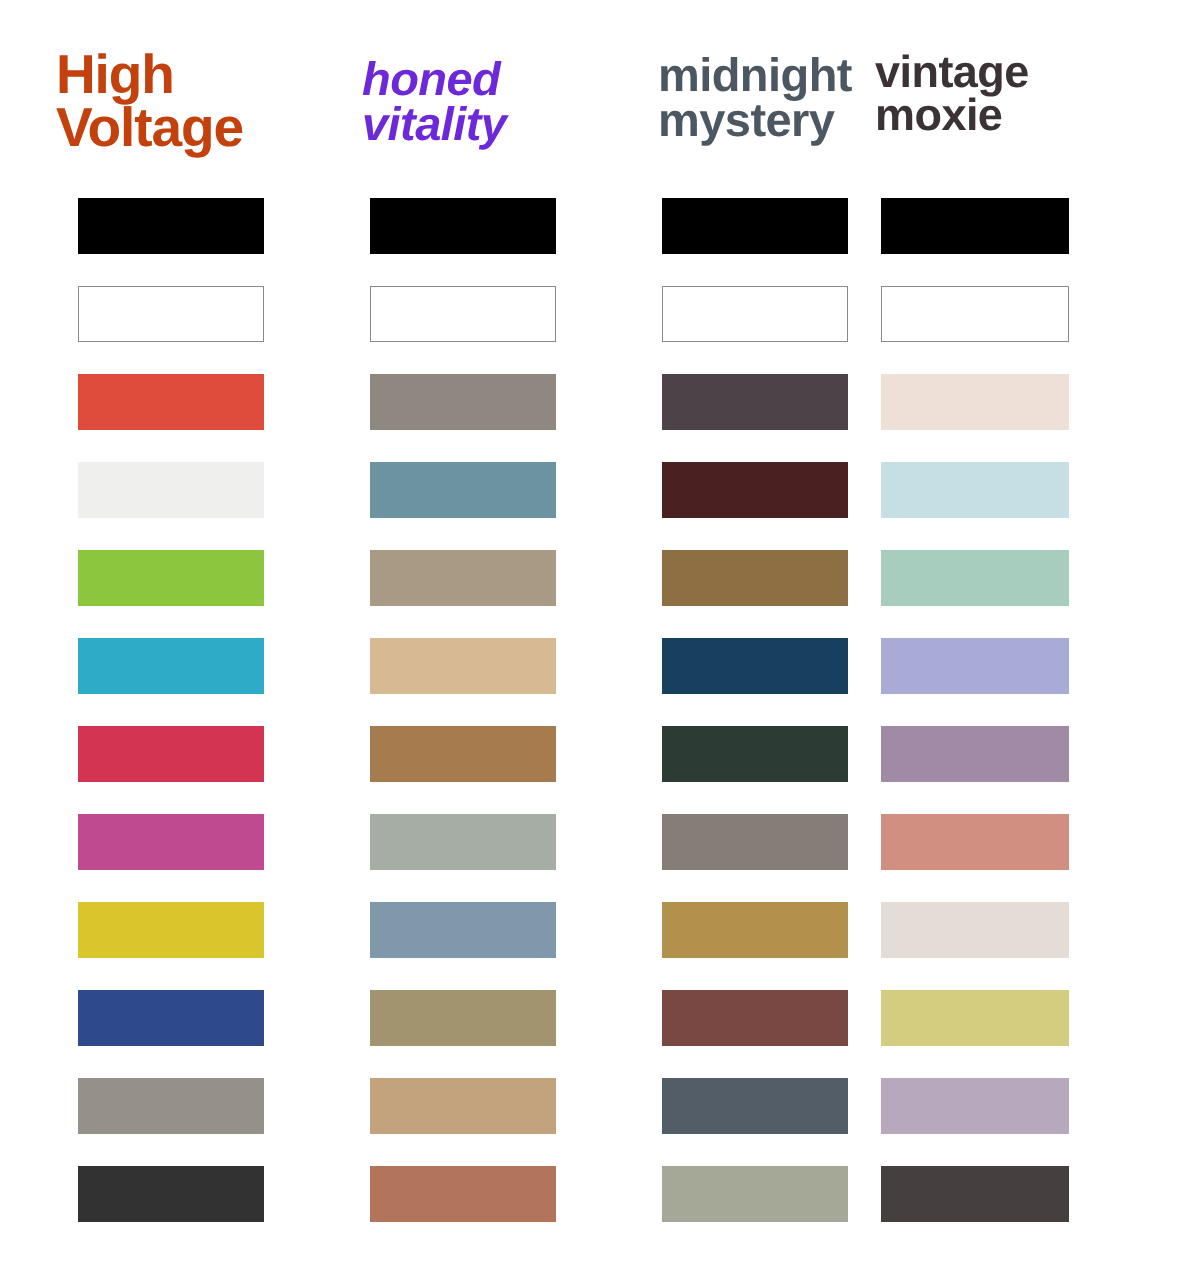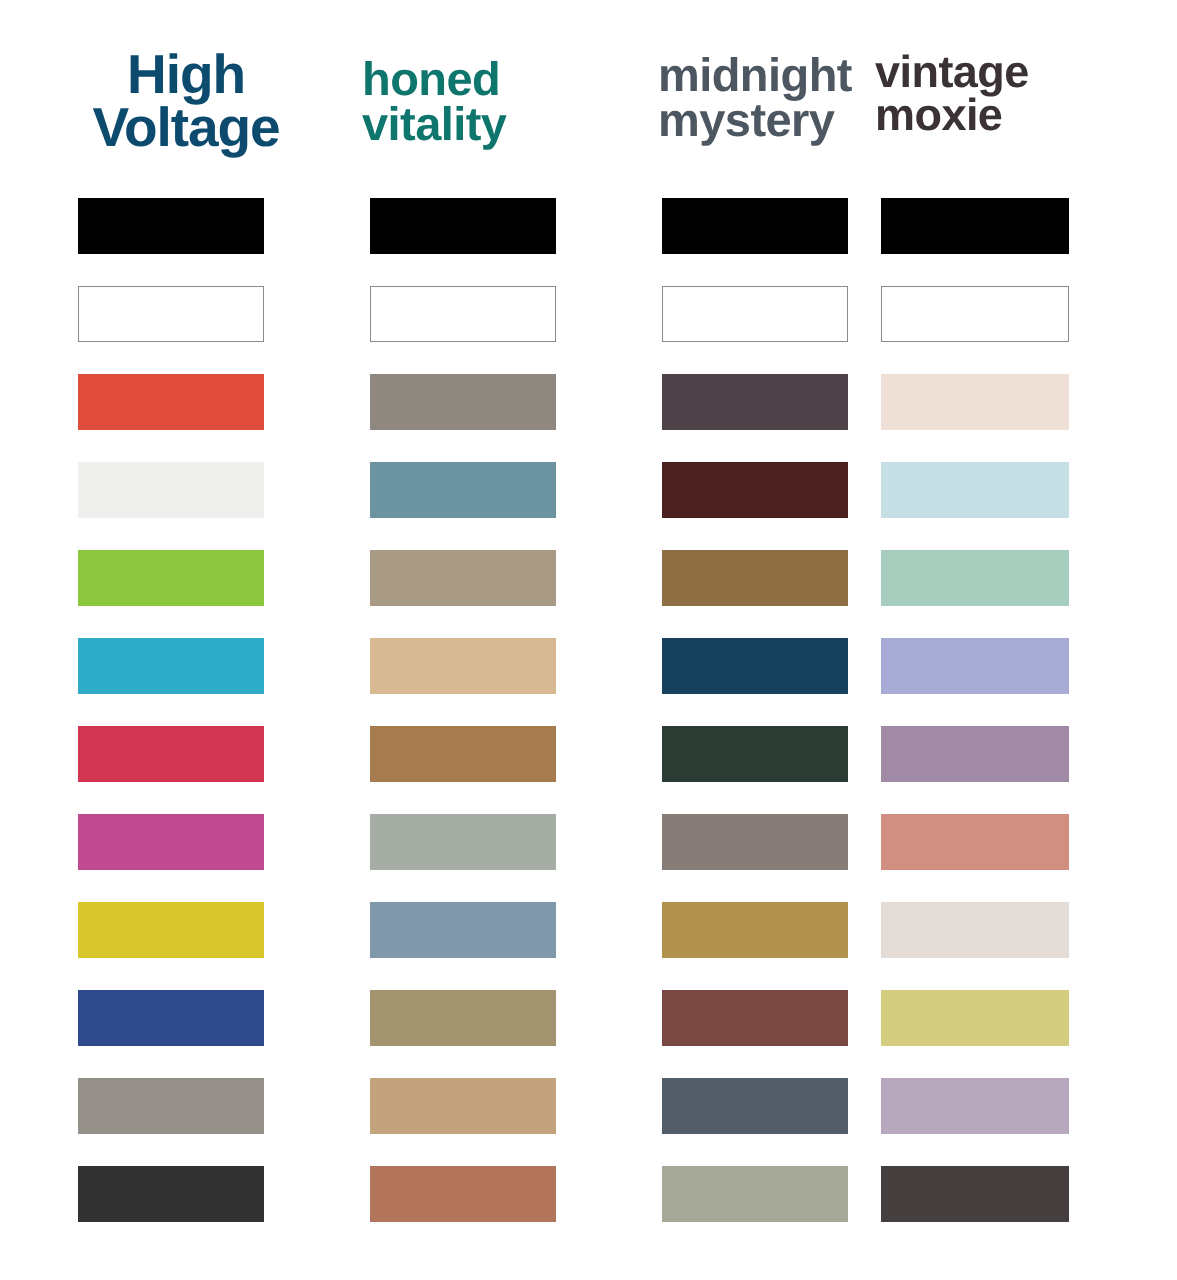--- a/index.html
+++ b/index.html
@@ -74,39 +74,39 @@
   }
   .swatch.outlined {
     border: 1px solid #8a8a8a;
   }
 </style>
 </head>
 <body>
 
 <div id="board">
     <div class="palette-column" data-col="0">
-      <h2 class="palette-title" style="color: #0c4a6e; text-align: center;">High
+      <h2 class="palette-title" style="color: #c2410c;">High
 Voltage</h2>
       <div class="swatch-stack">
         <div class="swatch" style="background: rgb(0, 0, 0);"></div>
         <div class="swatch outlined" style="background: rgb(255, 255, 255); border-color: rgb(138, 138, 138);"></div>
         <div class="swatch" style="background: rgb(224, 76, 60);"></div>
         <div class="swatch" style="background: rgb(239, 239, 238);"></div>
         <div class="swatch" style="background: rgb(140, 198, 62);"></div>
         <div class="swatch" style="background: rgb(46, 171, 199);"></div>
         <div class="swatch" style="background: rgb(209, 53, 81);"></div>
         <div class="swatch" style="background: rgb(191, 74, 143);"></div>
         <div class="swatch" style="background: rgb(217, 198, 44);"></div>
         <div class="swatch" style="background: rgb(46, 74, 140);"></div>
         <div class="swatch" style="background: rgb(149, 144, 137);"></div>
         <div class="swatch" style="background: rgb(51, 50, 50);"></div>
       </div>
     </div>
     <div class="palette-column" data-col="1">
-      <h2 class="palette-title" style="color: #0f766e;">honed
+      <h2 class="palette-title" style="color: #6d28d9; font-style: italic;">honed
 vitality</h2>
       <div class="swatch-stack">
         <div class="swatch" style="background: rgb(0, 0, 0);"></div>
         <div class="swatch outlined" style="background: rgb(255, 255, 255); border-color: rgb(138, 138, 138);"></div>
         <div class="swatch" style="background: rgb(142, 136, 128);"></div>
         <div class="swatch" style="background: rgb(107, 148, 160);"></div>
         <div class="swatch" style="background: rgb(168, 154, 132);"></div>
         <div class="swatch" style="background: rgb(215, 186, 147);"></div>
         <div class="swatch" style="background: rgb(166, 124, 78);"></div>
         <div class="swatch" style="background: rgb(165, 173, 164);"></div>

